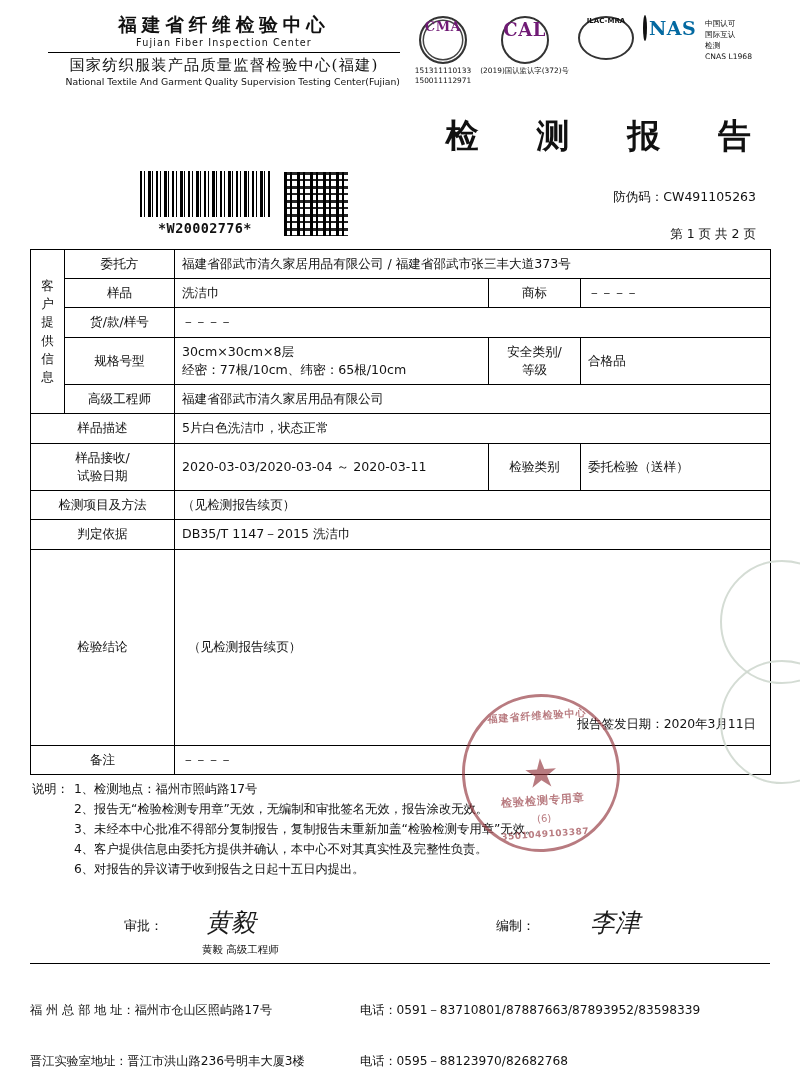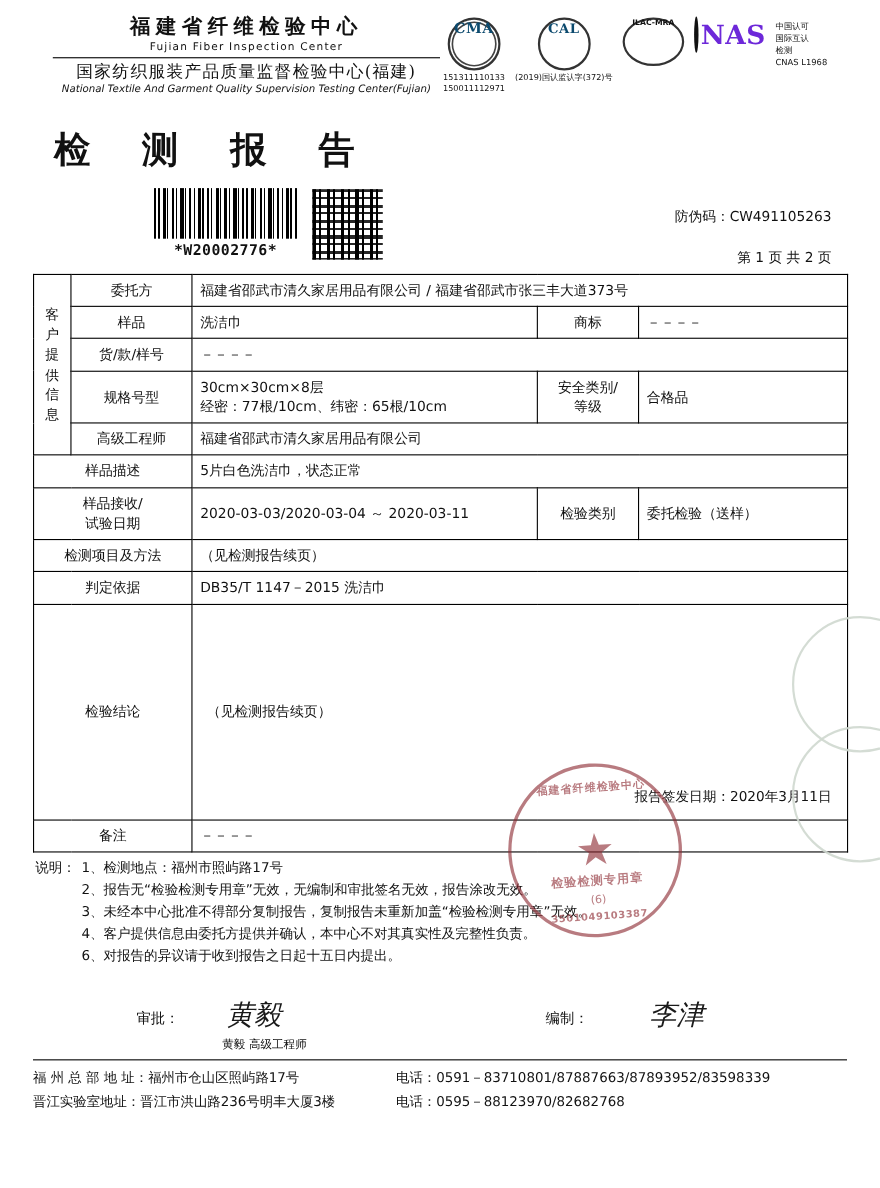--- a/index.html
+++ b/index.html
@@ -57,24 +57,23 @@
     font-family: "DejaVu Serif", "Liberation Serif", serif;
     font-weight: normal;
     font-size: 15.2px;
     letter-spacing: 1.2px;
     text-align: center;
     line-height: 1.2;
   }
   .hl-line4 {
     font-family: "DejaVu Sans", sans-serif;
     font-size: 9.3px;
-    text-align: center;
+    text-align: right;
     line-height: 1.4;
     margin-top: 1px;
-    font-style: italic;
   }
 
   .header-right {
     display: flex;
     align-items: flex-start;
     gap: 9px;
     padding-top: 2px;
   }
   .cert {
     text-align: center;
@@ -94,25 +93,25 @@
   .ring {
     width: 44px; height: 44px;
     border: 2.2px solid #333;
     border-radius: 50%;
     display: flex;
     align-items: center;
     justify-content: center;
     font-weight: bold;
     font-size: 13px;
     letter-spacing: 0.5px;
-    color: #0c4a6e;
+    color: #701a75;
     font-family: "DejaVu Serif", serif;
     background: #fff;
   }
-  .ring.small { font-size: 12px; }
+  .ring.small { font-size: 18px; }
   .ring.dbl {
     box-shadow: inset 0 0 0 1.5px #fff, inset 0 0 0 3px #444;
   }
   .oval {
     width: 52px; height: 40px;
     border: 2px solid #333;
     border-radius: 50%;
     display: flex;
     flex-direction: column;
     align-items: center;
@@ -123,46 +122,46 @@
     line-height: 1.1;
   }
   .oval .bars {
     width: 30px; height: 12px;
     background: repeating-linear-gradient(to bottom, #333 0 1px, #fff 1px 3px);
     margin-bottom: 1px;
   }
   .cnas {
     font-family: "DejaVu Serif", serif;
     font-weight: bold;
-    font-size: 24px;
+    font-size: 19px;
     letter-spacing: 0.4px;
     border: none;
-    color: #6d28d9;
+    color: #0369a1;
     display: flex;
     align-items: center;
     height: 44px;
   }
   .cnas .c-circle {
     width: 17px; height: 17px;
     border-radius: 50%;
     border: 2.4px solid #111;
     margin-right: 2px;
     box-sizing: border-box;
   }
   .cnas-text {
     text-align: left;
     font-size: 7.6px;
     line-height: 1.45;
     padding-top: 2px;
   }
 
   
   .doc-title {
-    text-align: left;
-    font-family: Liberation Sans, sans-serif;
+    text-align: right;
+    font-family: Liberation Mono, monospace;
     font-weight: bold;
     font-size: 33px;
     letter-spacing: 19px;
     margin: 26px 0 6px 0;
     padding-left: 19px;
   }
 
   
   .code-row {
     display: flex;
@@ -358,21 +357,21 @@
 
   
   .footer {
     width: 740px;
     margin: 18px auto 0 auto;
     border-top: 1.6px solid #000;
     padding-top: 6px;
     font-size: 12.2px;
     line-height: 1.7;
   }
-  .footer-row { display: flex; }
+  .footer-row { display: flex; margin-top: 30px; }
   .footer-left { width: 330px; white-space: nowrap; }
   .footer-right { white-space: nowrap; }
 </style>
 </head>
 <body>
 
 <div class="page">
 
   <div class="header">
     <div class="header-left">

